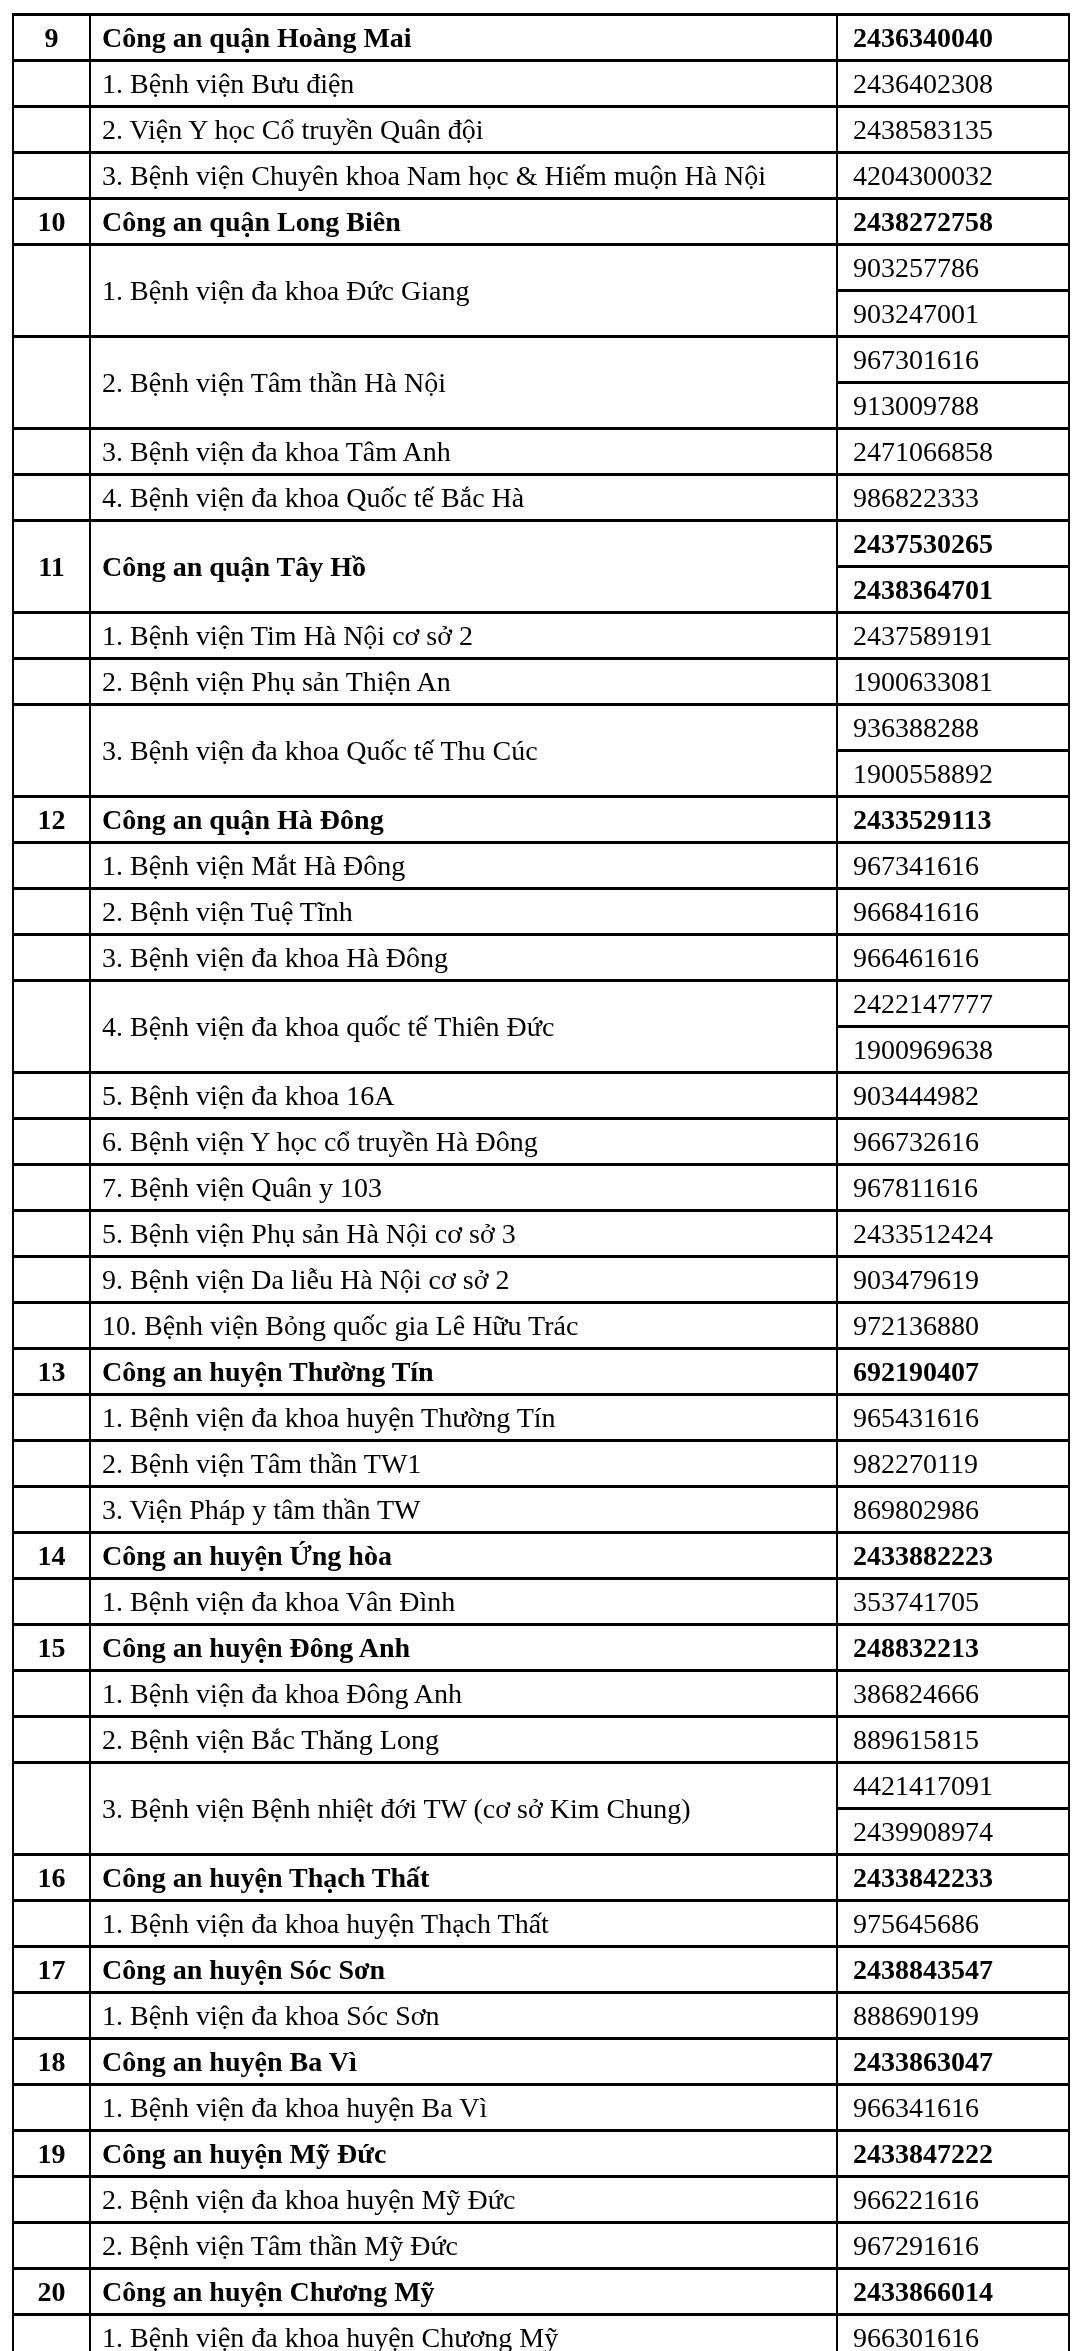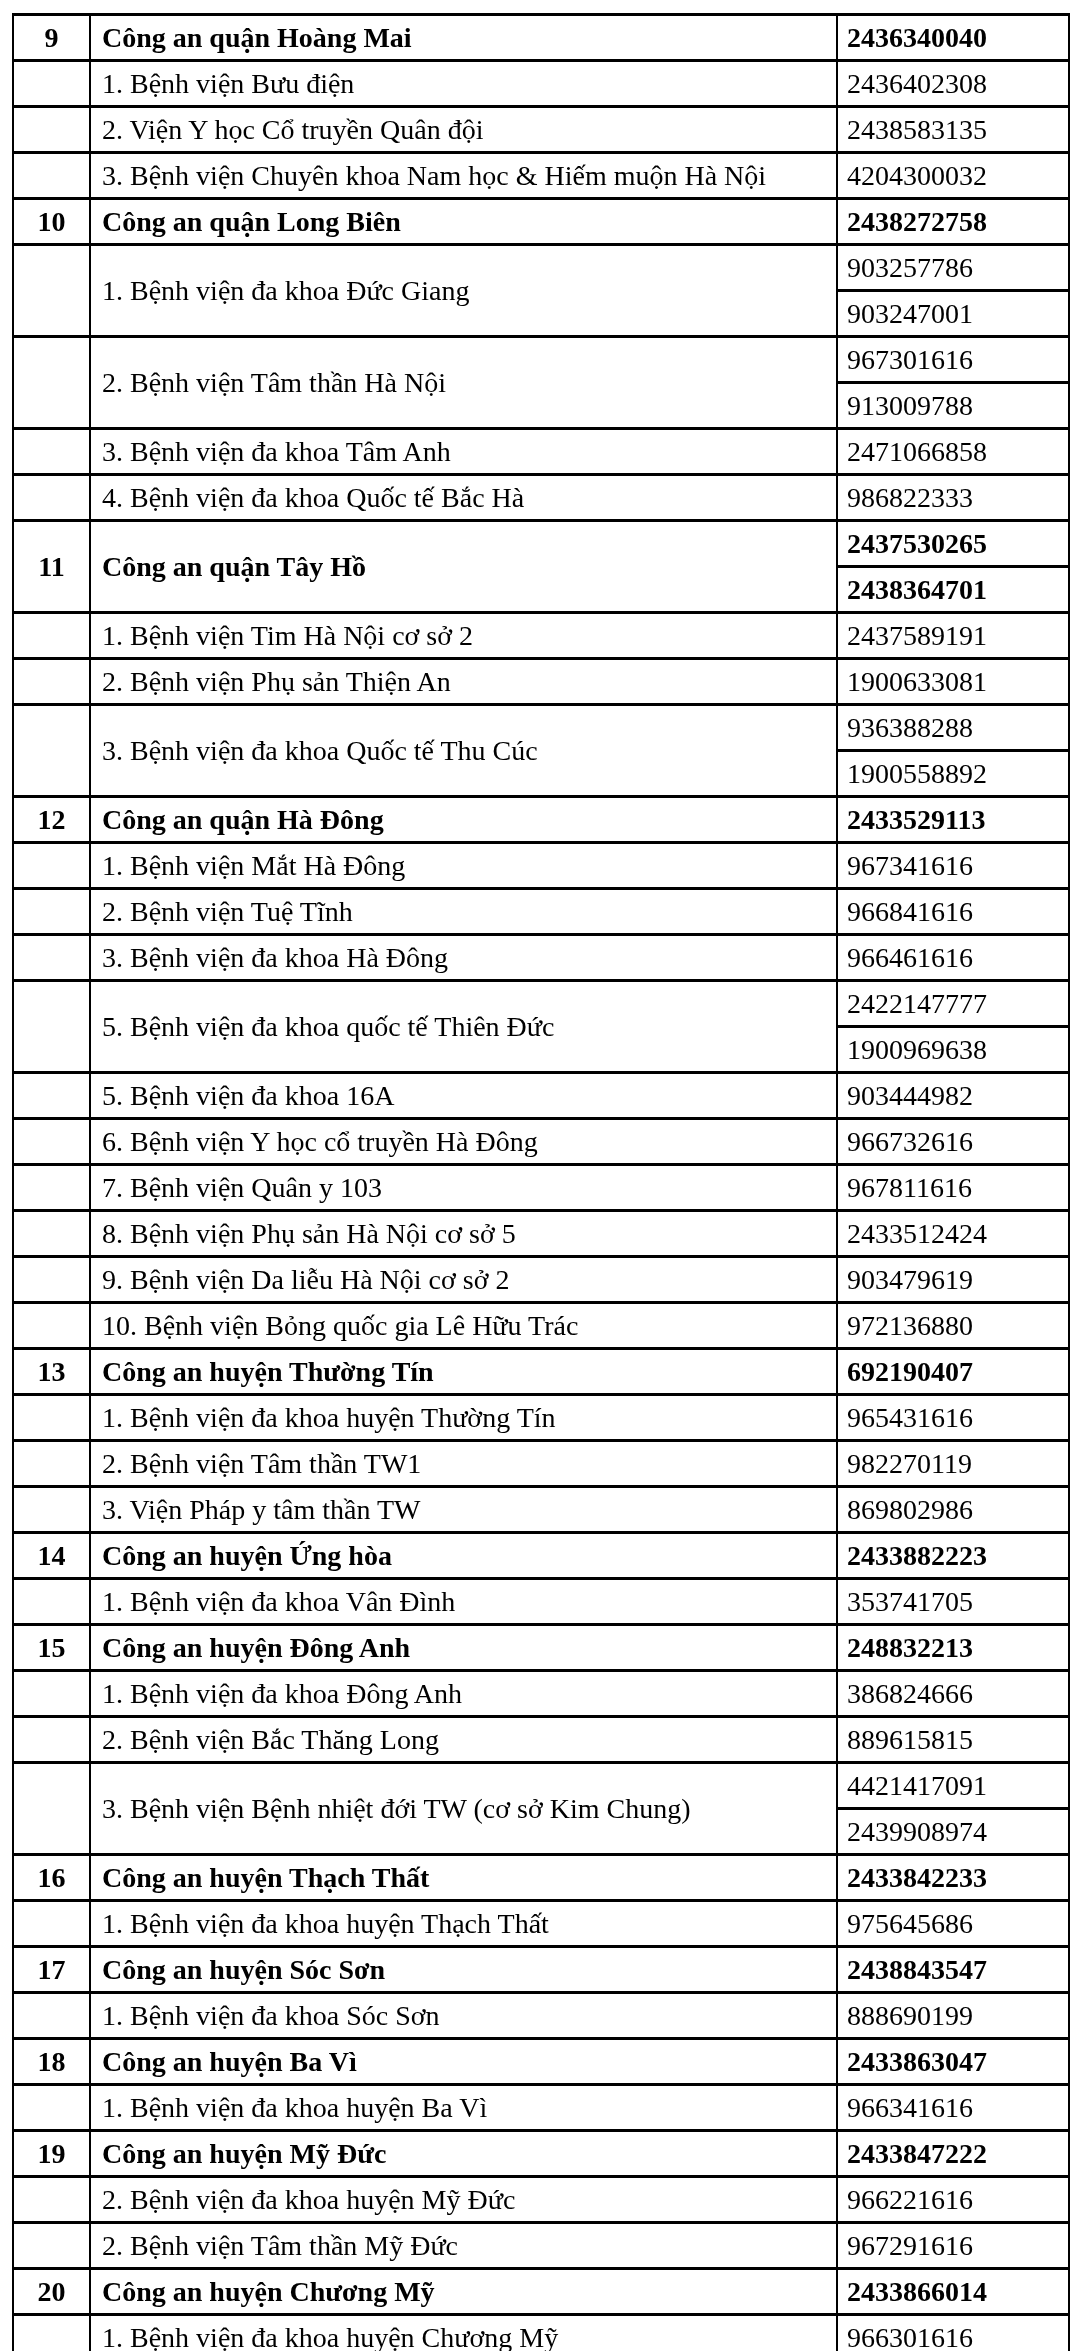--- a/index.html
+++ b/index.html
@@ -39,21 +39,21 @@
     overflow: hidden;
     white-space: nowrap;
   }
   td.stt {
     text-align: center;
   }
   td.name {
     padding-left: 11px;
   }
   td.phone {
-    padding-left: 9px;
+    padding-left: 15px;
     padding-right: 4px;
     font-family: Liberation Serif, serif;
   }
   tr.sec td {
     font-weight: bold;
   }
 </style>
 </head>
 <body>
 
@@ -157,21 +157,21 @@
           <td class="name">2. Bệnh viện Tuệ Tĩnh</td>
           <td class="phone">966841616</td>
         </tr>
         <tr>
           <td class="stt"></td>
           <td class="name">3. Bệnh viện đa khoa Hà Đông</td>
           <td class="phone">966461616</td>
         </tr>
         <tr>
           <td class="stt" rowspan="2"></td>
-          <td class="name" rowspan="2">5. Bệnh viện đa khoa quốc tế Thiên Đức</td>
+          <td class="name" rowspan="2">4. Bệnh viện đa khoa quốc tế Thiên Đức</td>
           <td class="phone">2422147777</td>
         </tr>
         <tr>
           <td class="phone">1900969638</td>
         </tr>
         <tr>
           <td class="stt"></td>
           <td class="name">5. Bệnh viện đa khoa 16A</td>
           <td class="phone">903444982</td>
         </tr>
@@ -180,21 +180,21 @@
           <td class="name">6. Bệnh viện Y học cổ truyền Hà Đông</td>
           <td class="phone">966732616</td>
         </tr>
         <tr>
           <td class="stt"></td>
           <td class="name">7. Bệnh viện Quân y 103</td>
           <td class="phone">967811616</td>
         </tr>
         <tr>
           <td class="stt"></td>
-          <td class="name">8. Bệnh viện Phụ sản Hà Nội cơ sở 5</td>
+          <td class="name">5. Bệnh viện Phụ sản Hà Nội cơ sở 3</td>
           <td class="phone">2433512424</td>
         </tr>
         <tr>
           <td class="stt"></td>
           <td class="name">9. Bệnh viện Da liễu Hà Nội cơ sở 2</td>
           <td class="phone">903479619</td>
         </tr>
         <tr>
           <td class="stt"></td>
           <td class="name">10. Bệnh viện Bỏng quốc gia Lê Hữu Trác</td>

